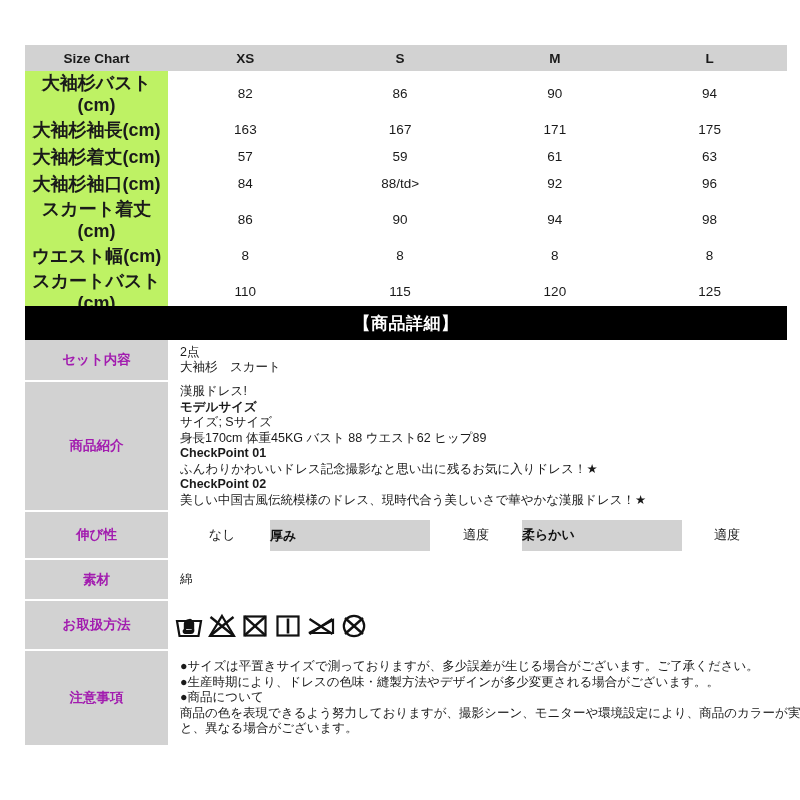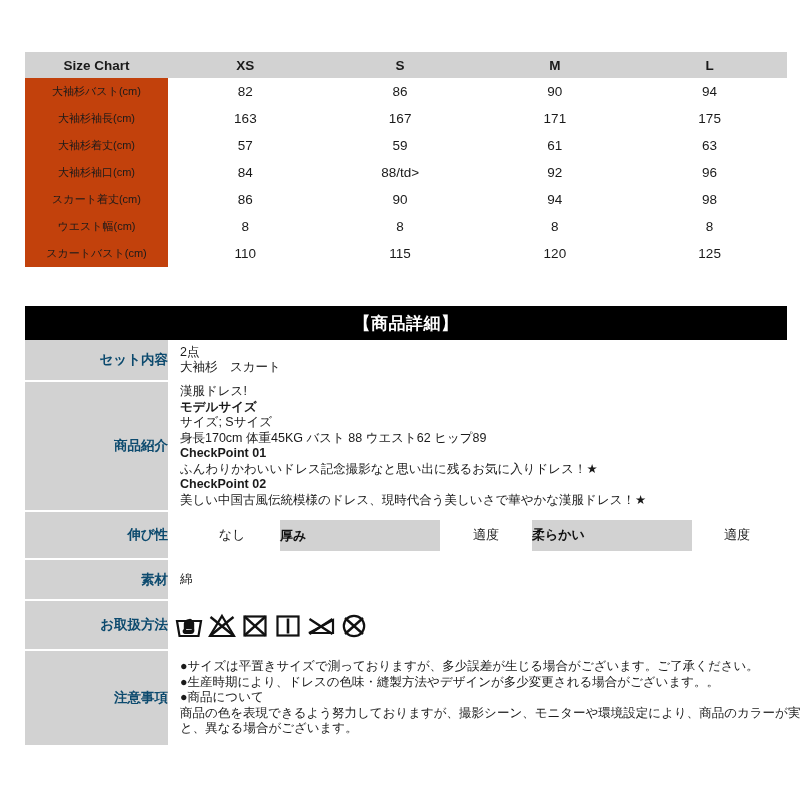--- a/index.html
+++ b/index.html
@@ -13,21 +13,21 @@
     font-family: "Liberation Sans", "DejaVu Sans", sans-serif;
     color: #1a1a1a;
     position: relative;
     overflow: hidden;
   }
 
   
   #size-chart {
     position: absolute;
     left: 25px;
-    top: 52px;
+    top: 45px;
     width: 762px;
   }
   #size-chart table {
     border-collapse: collapse;
     width: 100%;
     table-layout: fixed;
   }
   #size-chart td, #size-chart th {
     padding: 0;
     margin: 0;
@@ -38,22 +38,23 @@
     vertical-align: middle;
     background: #ffffff;
   }
   #size-chart thead th {
     background: #d2d2d2;
     font-weight: bold;
     font-size: 13.5px;
     height: 26px;
   }
   #size-chart tbody td.rowlabel {
-    background: #c2410c;
-    font-size: 11px;
+    background: #bef264;
+    font-size: 18px;
+    font-weight: bold;
   }
   #size-chart col.c-label { width: 143px; }
   #size-chart col.c-val   { width: 154.75px; }
 
   
   #detail-title-bar {
     position: absolute;
     left: 25px;
     top: 306px;
     width: 762px;
@@ -82,42 +83,42 @@
   }
   #detail-table col.d-label { width: 143px; }
   #detail-table col.d-body  { width: 619px; }
   #detail-table td {
     padding: 0;
     vertical-align: middle;
     background: #ffffff;
   }
   #detail-table td.dlabel {
     background: #d2d2d2;
-    text-align: right;
+    text-align: center;
     font-size: 13.5px;
     font-weight: bold;
-    color: #0c4a6e;
+    color: #a21caf;
   }
   #detail-table td.dbody {
     padding-left: 12px;
     font-size: 12.5px;
     line-height: 15.5px;
     color: #1a1a1a;
   }
   .row-sep { height: 2px; background: #ffffff; }
 
   .txt-line { white-space: pre; }
   .bold { font-weight: bold; }
 
   
   .chips {
     display: flex;
     align-items: center;
     height: 100%;
-    padding-left: 16px;
+    padding-left: 6px;
     box-sizing: border-box;
   }
   .chip-plain {
     font-size: 13px;
     text-align: center;
     color: #1a1a1a;
   }
   .chip-box {
     background: #d2d2d2;
     font-size: 13px;

